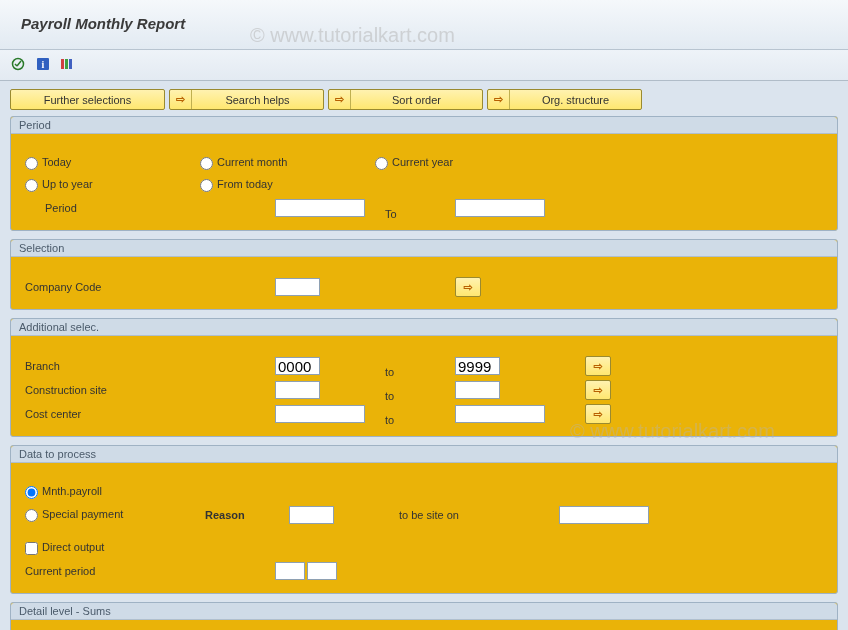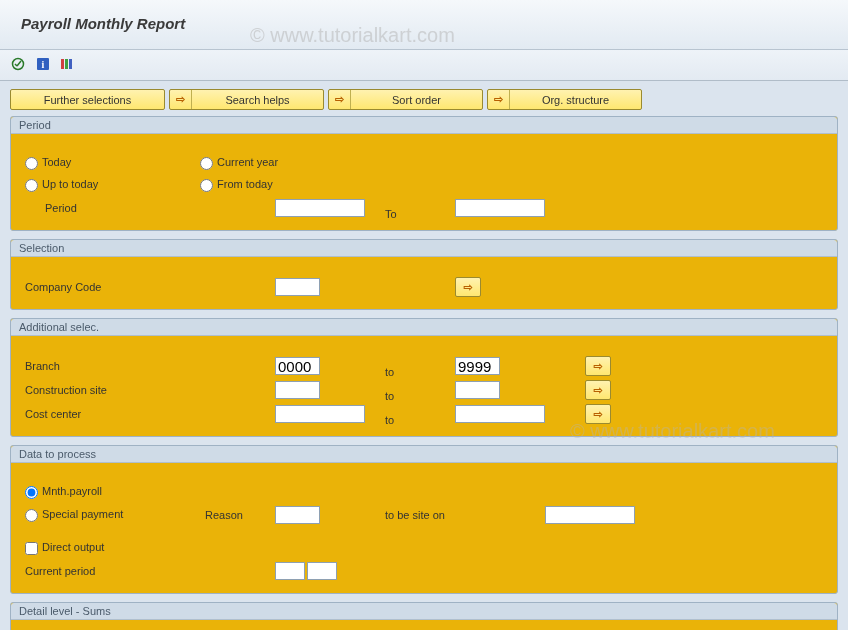--- a/index.html
+++ b/index.html
@@ -194,27 +194,30 @@
     </div>
   </div>
 
   <div class="group">
     <div class="group-title">Period</div>
     <div class="group-body">
       <div class="row">
         <div class="col1">
             <label><input type="radio" name="period" style=""><span>Today</span></label>
           </div>
+        <div class="col2">
+            <label><input type="radio" name="period" style=""><span>Current month</span></label>
+          </div>
         <div class="col3">
             <label><input type="radio" name="period" style=""><span>Current year</span></label>
           </div>
       </div>
       <div class="row">
         <div class="col1">
-            <label><input type="radio" name="period" style=""><span>Up to today</span></label>
+            <label><input type="radio" name="period" style=""><span>Up to year</span></label>
           </div>
         <div class="col2">
             <label><input type="radio" name="period" style=""><span>From today</span></label>
           </div>
       </div>
       <div class="field-row">
         <div class="field-label indent">Period</div>
         <div class="field-input1"><input type="text" class="w90" value="" style=""></div>
         <div class="field-to">To</div>
         <div class="field-input2"><input type="text" class="w90" value="" style=""></div>
@@ -276,21 +279,21 @@
   </div>
 
   <div class="group">
     <div class="group-title">Data to process</div>
     <div class="group-body">
       <div class="row">
         <label><input type="radio" name="dproc" checked="" style=""><span>Mnth.payroll</span></label>
       </div>
       <div class="field-row">
         <div style="width:180px;"><label><input type="radio" name="dproc" style=""><span>Special payment</span></label></div>
-        <div style="width:70px;">Reason</div>
+        <div style="width:84px;font-weight:bold;">Reason</div>
         <div style="width:110px;"><input type="text" class="w45" value="" style=""></div>
         <div style="width:160px;">to be site on</div>
         <div><input type="text" class="w90" value="" style=""></div>
       </div>
       <div style="height:10px;"></div>
       <div class="row">
         <label><input type="checkbox" style=""><span>Direct output</span></label>
       </div>
       <div class="field-row">
         <div class="field-label">Current period</div>

